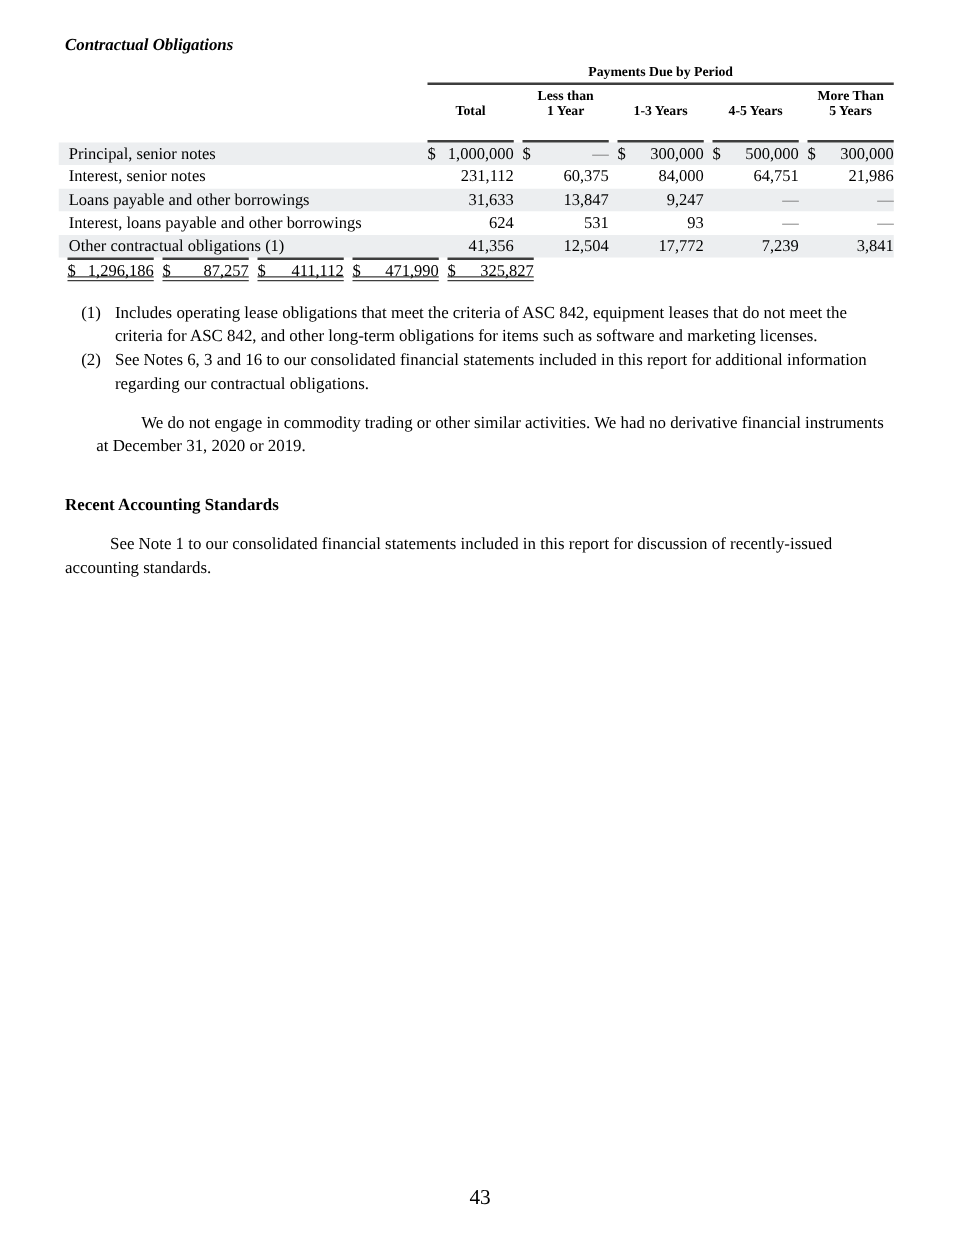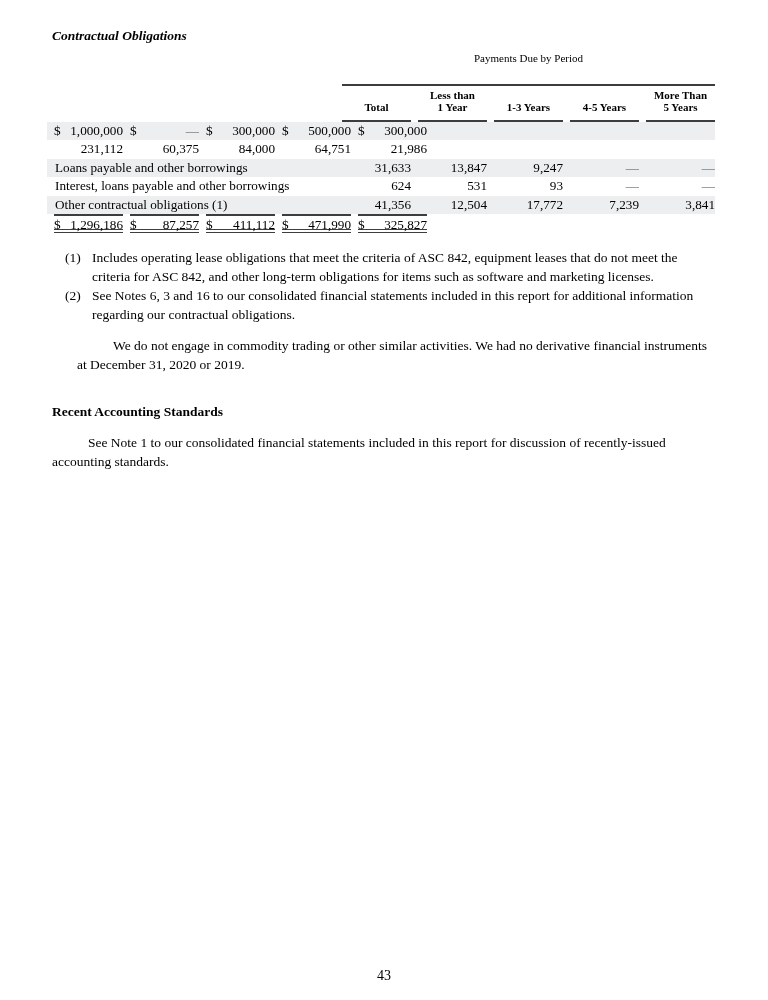--- a/index.html
+++ b/index.html
@@ -12,28 +12,28 @@
 
   .sec-heading { font-weight:bold; font-style:italic; font-size:13.5px; }
   .bold-heading { font-weight:bold; font-size:13.5px; margin-top:28px; }
   p.body-para { text-indent:36px; margin-top:12px; }
 
   
   .fin-table { width:668px; margin:6px 0 0 -5px; font-size:13.2px; }
   .t-span-row { display:flex; }
   .t-spacer { width:295px; flex-shrink:0; }
   .t-span-head {
-    flex:1; text-align:center; font-weight:normal; font-size:11px; line-height:12px;
-    padding-bottom:20px; border-bottom:2px solid #3d3d3d;
+    flex:1; text-align:center; font-weight:bold; font-size:11px; line-height:12px;
+    padding-bottom:2px; border-bottom:2px solid #3d3d3d;
   }
   .t-cols-row { display:flex; align-items:flex-end; }
   .t-col-head {
     width:69px; margin-left:7px; flex-shrink:0;
     text-align:center; font-weight:bold; font-size:11px; line-height:12.5px;
-    white-space:pre-line; padding:3px 0 6px 0; border-bottom:2px solid #3d3d3d;
+    white-space:pre-line; padding:3px 0 16px 0; border-bottom:2px solid #3d3d3d;
   }
   .trow { display:flex; height:18.5px; line-height:18.5px; }
   .trow.shaded { background:#eceef0; }
   .cell-label { width:288px; flex-shrink:0; padding-left:8px; white-space:nowrap; overflow:hidden; }
   .cell-label.total-label { padding-left:35px; }
   .cell-num {
     width:69px; margin-left:7px; flex-shrink:0;
     display:flex; justify-content:space-between; align-items:baseline;
   }
   .total-row .cell-num {
@@ -43,21 +43,21 @@
   .cur { text-align:left; }
   .val { text-align:right; }
   .val.muted-dash { color:#6f6f6f; }
 
   
   .footnotes { margin-top:11px; padding-left:13px; }
   .footnote { display:flex; line-height:18.7px; }
   .fn-marker { width:27px; flex-shrink:0; }
   .fn-text { flex:1; }
 
-  .page-num { position:absolute; left:0; right:0; bottom:14px; text-align:center; font-size:14px; }
+  .page-num { position:absolute; left:0; right:0; bottom:30px; text-align:center; font-size:17px; }
 </style>
 </head>
 <body>
 
 <div class="page">
 
   <div class="sec-heading">Contractual Obligations</div>
 
 
   <div class="fin-table">
@@ -72,20 +72,21 @@
       <div class="t-col-head">Total</div>
       <div class="t-col-head">Less than
 1 Year</div>
       <div class="t-col-head">1-3 Years</div>
       <div class="t-col-head">4-5 Years</div>
       <div class="t-col-head">More Than
 5 Years</div>
     </div>
 
     <div class="trow shaded">
+      <div class="cell-label">Principal, senior notes</div>
       <div class="cell-num">
           <span class="cur">$</span>
           <span class="val">1,000,000</span>
         </div>
       <div class="cell-num">
           <span class="cur">$</span>
           <span class="val muted-dash">—</span>
         </div>
       <div class="cell-num">
           <span class="cur">$</span>
@@ -95,20 +96,21 @@
           <span class="cur">$</span>
           <span class="val">500,000</span>
         </div>
       <div class="cell-num">
           <span class="cur">$</span>
           <span class="val">300,000</span>
         </div>
     </div>
 
     <div class="trow">
+      <div class="cell-label">Interest, senior notes</div>
       <div class="cell-num">
           <span class="cur"></span>
           <span class="val">231,112</span>
         </div>
       <div class="cell-num">
           <span class="cur"></span>
           <span class="val">60,375</span>
         </div>
       <div class="cell-num">
           <span class="cur"></span>

